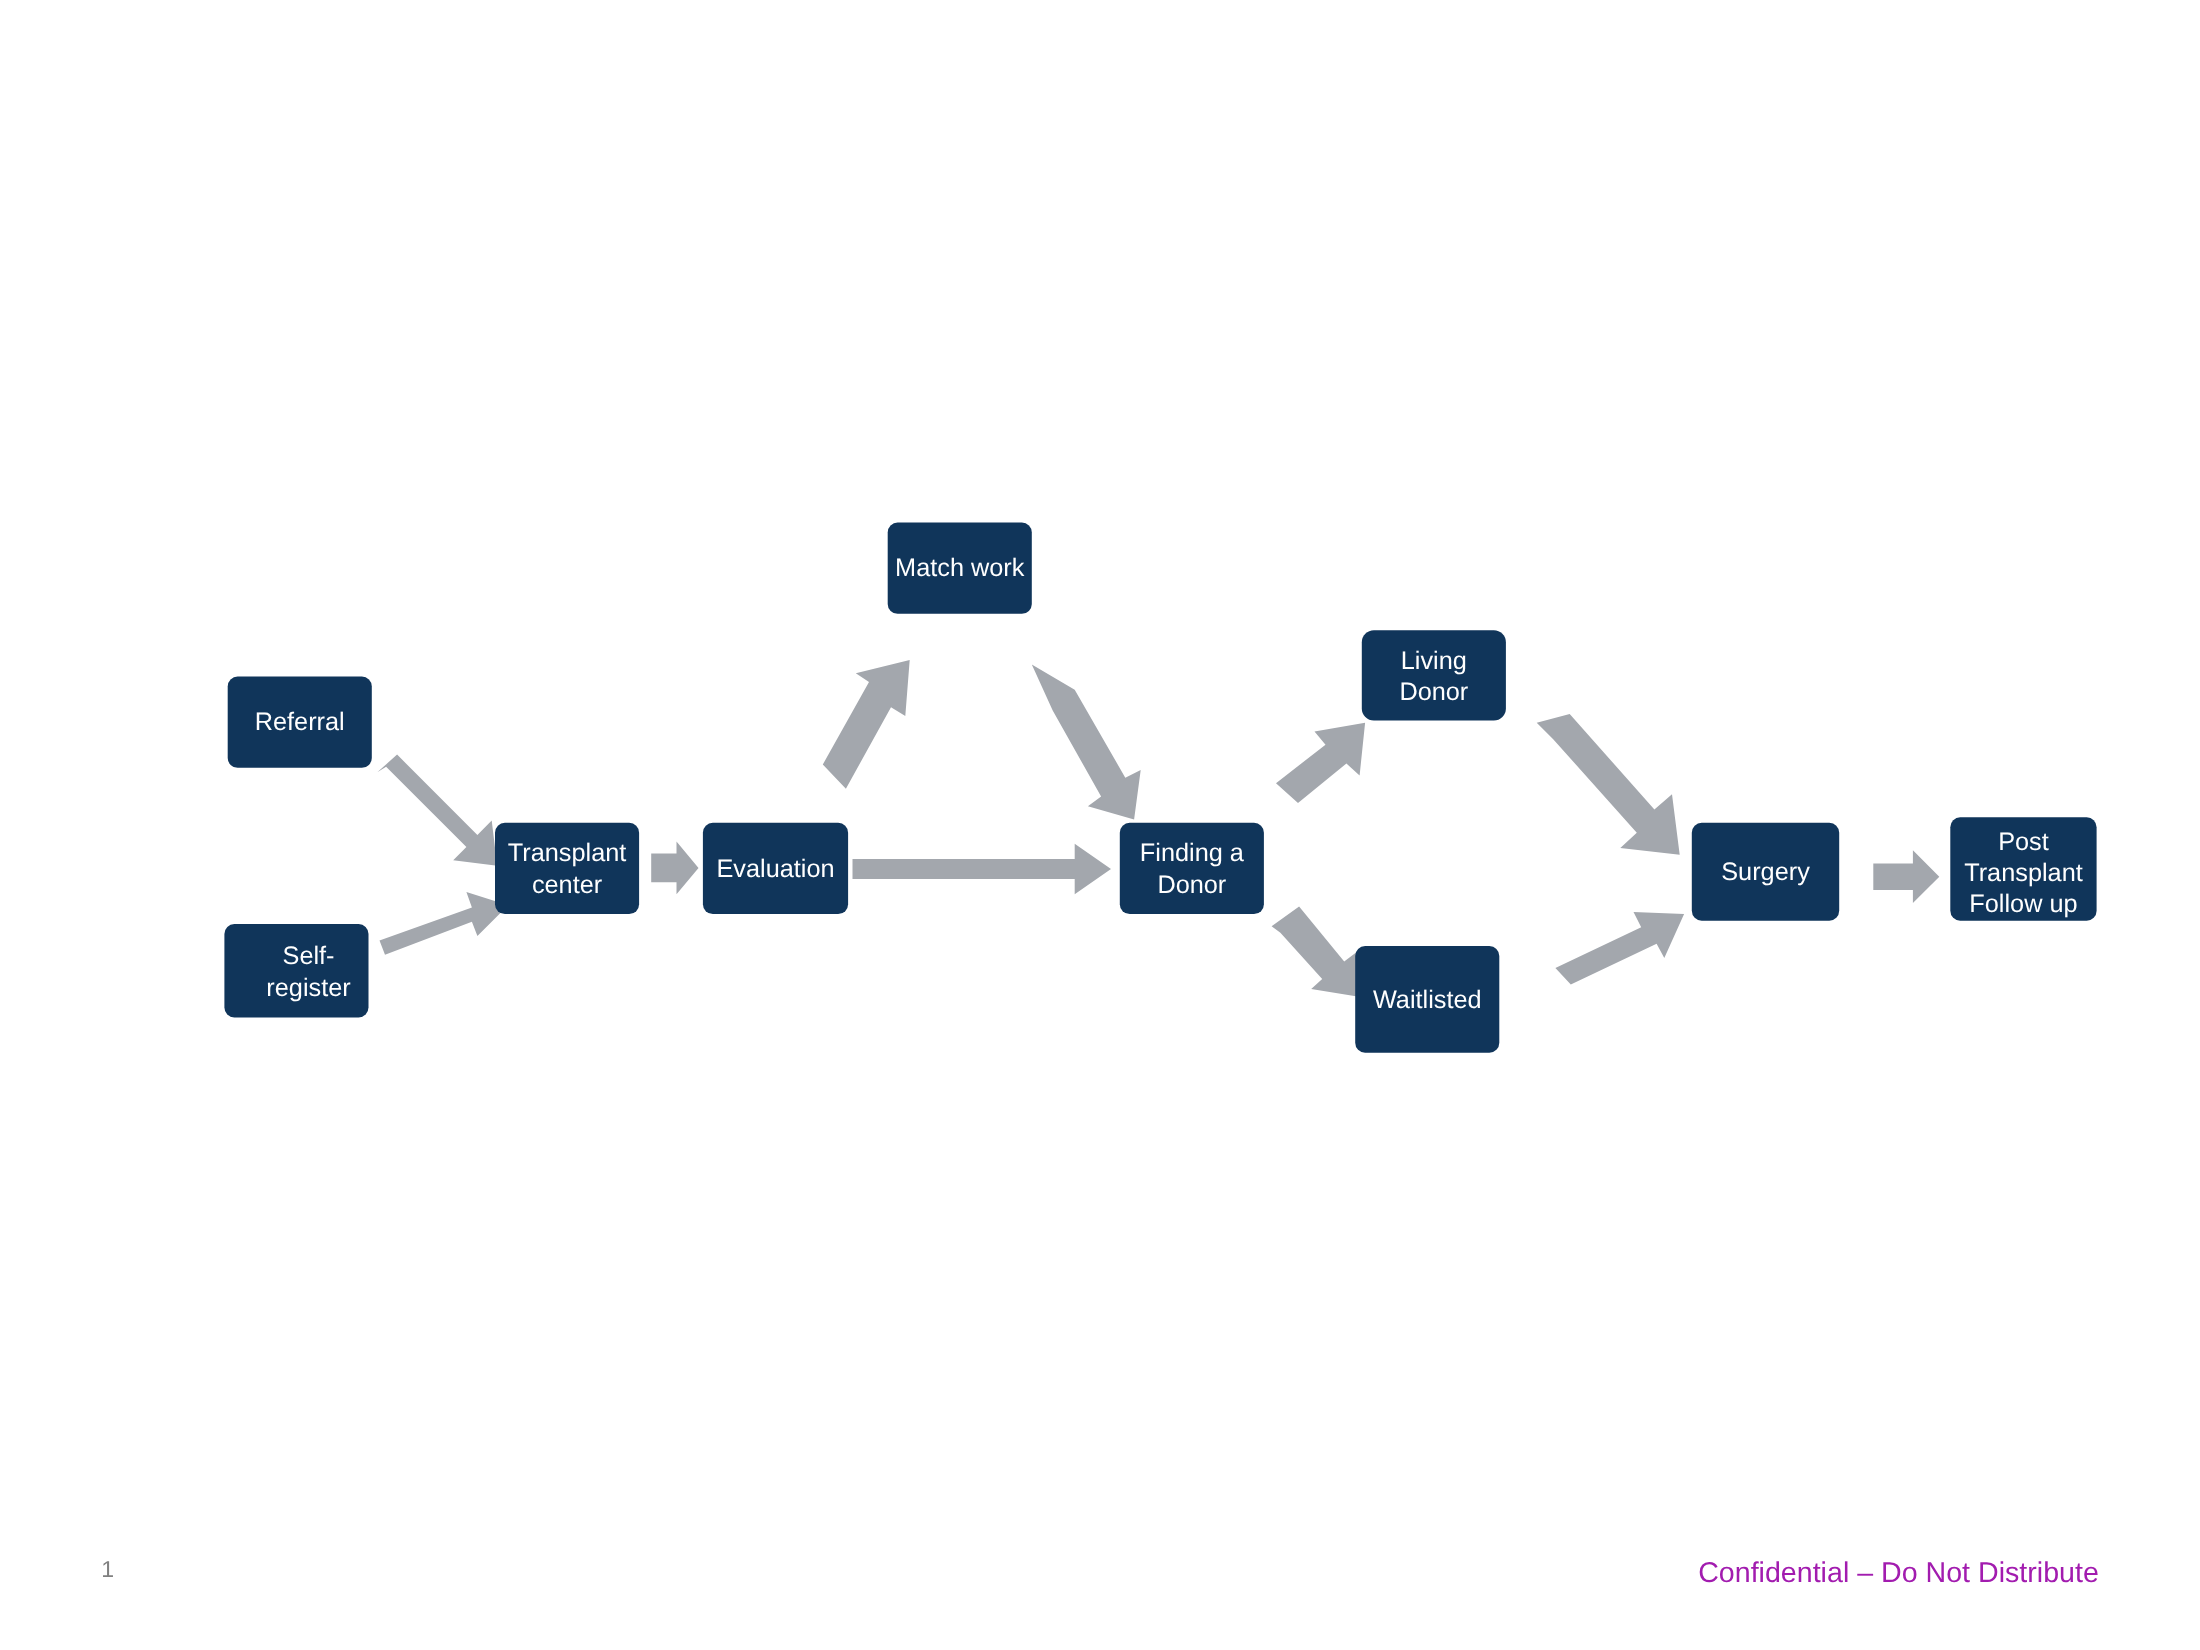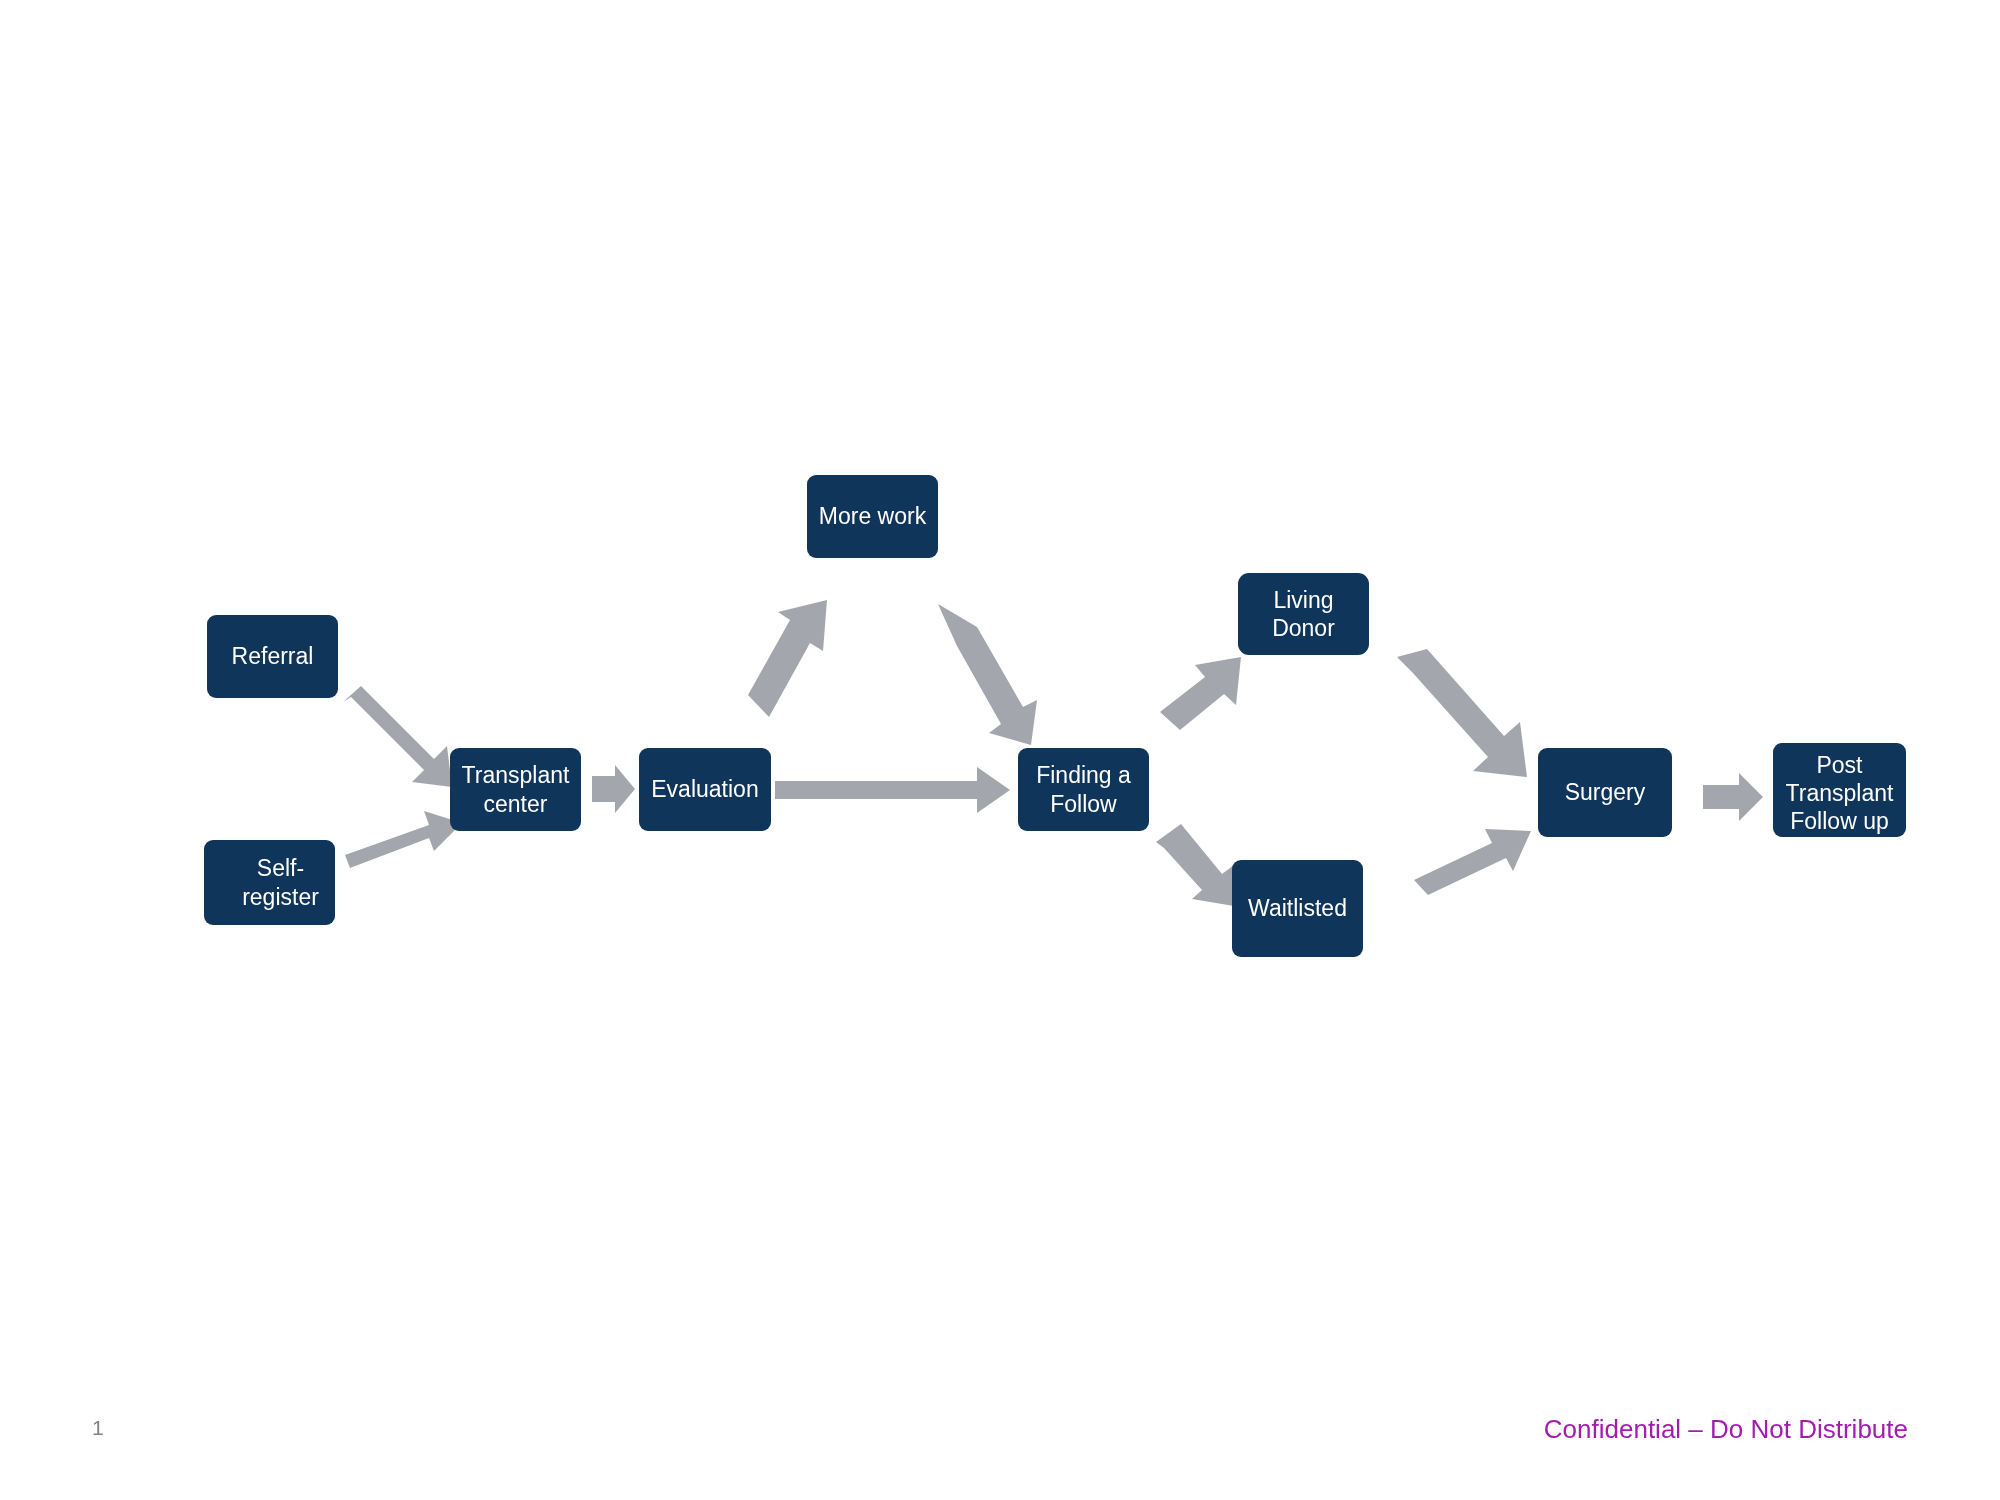--- a/index.html
+++ b/index.html
@@ -156,26 +156,26 @@
   <div class="node" style="left:450px; top:748px; width:131px; height:83px;">
     <span>Transplant
 center</span>
   </div>
 
   <div class="node" style="left:639px; top:748px; width:132px; height:83px;">
     <span>Evaluation</span>
   </div>
 
   <div class="node" style="left:807px; top:475px; width:131px; height:83px;">
-    <span>More work</span>
+    <span>Match work</span>
   </div>
 
   <div class="node" style="left:1018px; top:748px; width:131px; height:83px;">
     <span>Finding a
-Follow</span>
+Donor</span>
   </div>
 
   <div class="node" style="left:1238px; top:573px; width:131px; height:82px;border-radius:11px;">
     <span>Living
 Donor</span>
   </div>
 
   <div class="node" style="left:1232px; top:860px; width:131px; height:97px;">
     <span>Waitlisted</span>
   </div>

